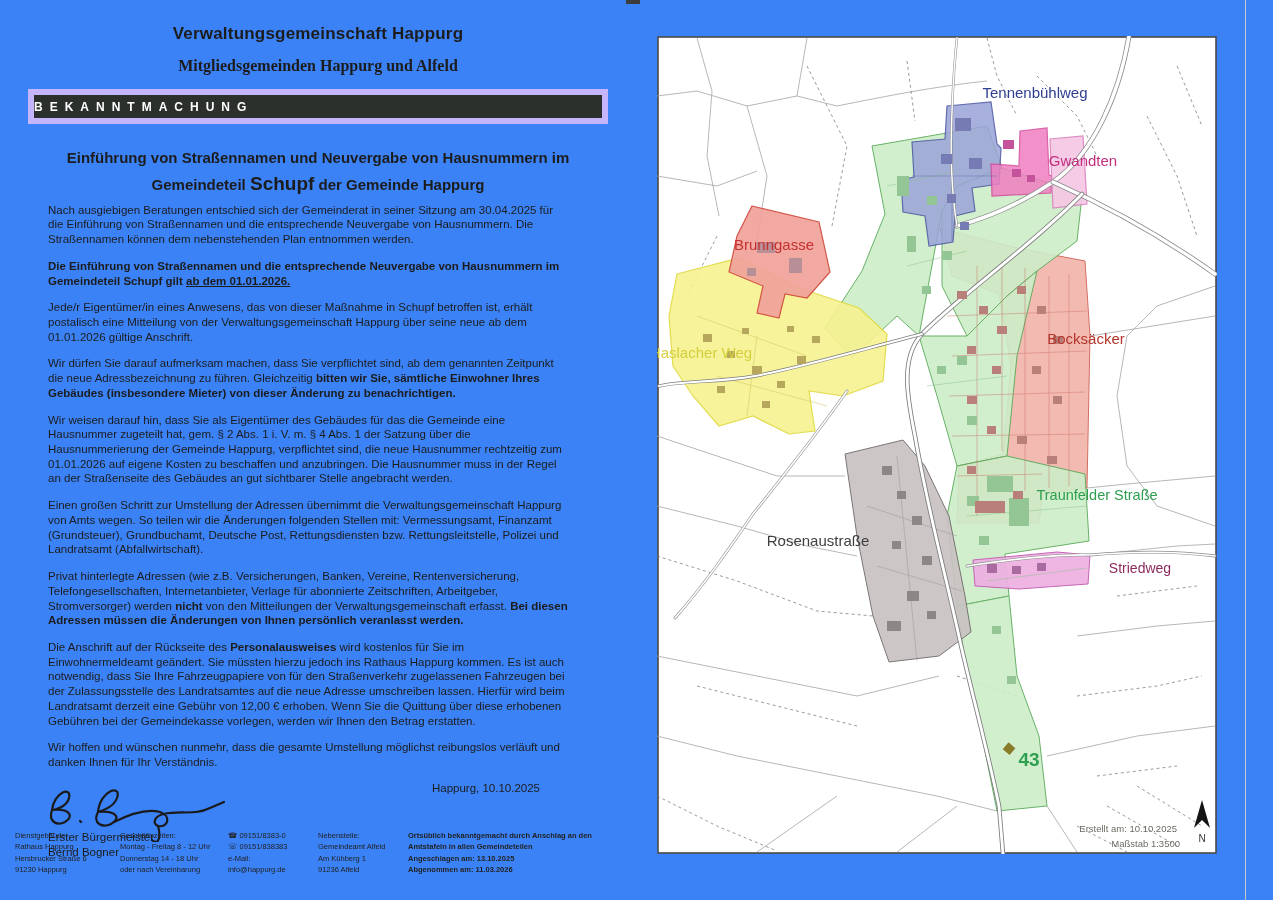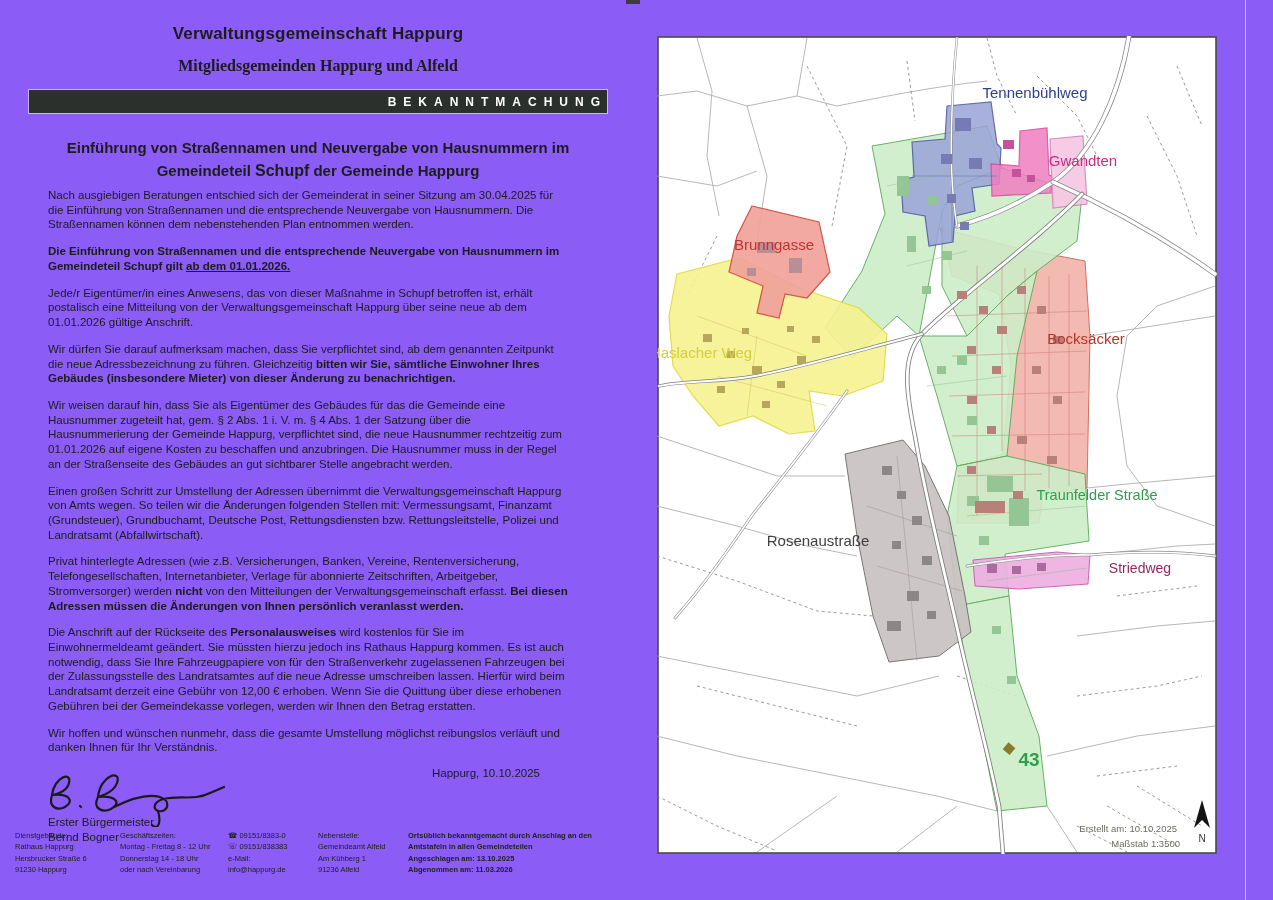--- a/index.html
+++ b/index.html
@@ -1,29 +1,29 @@
 <!DOCTYPE html>
 <html><head>
 <meta charset="utf-8">
 <style>
   html,body{margin:0;padding:0;background:#ffffff;}
-  .page{position:relative;width:1273px;height:900px;background:#8b5cf6;overflow:hidden;
+  .page{position:relative;width:1273px;height:900px;background:#3b82f6;overflow:hidden;
         font-family:"Liberation Sans",sans-serif;color:#1c1c1c;}
   .scan-edge{position:absolute;left:1245px;top:0;width:1px;height:900px;background:#c9c9c9;}
   .scan-tick{position:absolute;left:626px;top:0;width:14px;height:4px;background:#3c3c3c;}
 
   
   .doc{position:absolute;left:28px;top:24px;width:580px;}
   .org1{text-align:center;font-weight:bold;font-size:17px;letter-spacing:.2px;}
   .org2{text-align:center;font-weight:bold;font-size:16px;font-family:"Liberation Serif",serif;margin-top:13px;}
-  .banner{margin-top:14px;background:#2c302d;color:#fff;text-align:right;
+  .banner{margin-top:14px;background:#2c302d;color:#fff;text-align:left;
           font-weight:bold;font-size:12px;letter-spacing:7px;padding:5px 0 4px 0;
-          border:1px solid #c4b5fd;}
+          border:6px solid #c4b5fd;}
   .title{margin-top:22px;text-align:center;font-weight:bold;font-size:15px;line-height:1.55;}
-  .title .big{font-size:16px;}
+  .title .big{font-size:19px;}
   .bodytext{margin:4px 40px 0 20px;font-size:11.5px;line-height:1.28;}
   .bodytext p{margin:0 0 12px 0;}
   .b{font-weight:bold;}
   .u{text-decoration:underline;}
   .dateline{text-align:right;padding-right:68px;font-size:11.5px;margin-top:2px;}
   .sigblock{margin-left:14px;margin-top:-14px;}
   .signame{font-size:11.5px;line-height:1.3;margin-top:-16px;margin-left:6px;}
 
   
   .footer{position:absolute;left:15px;top:830px;width:610px;font-size:7.5px;line-height:1.5;color:#222;}

